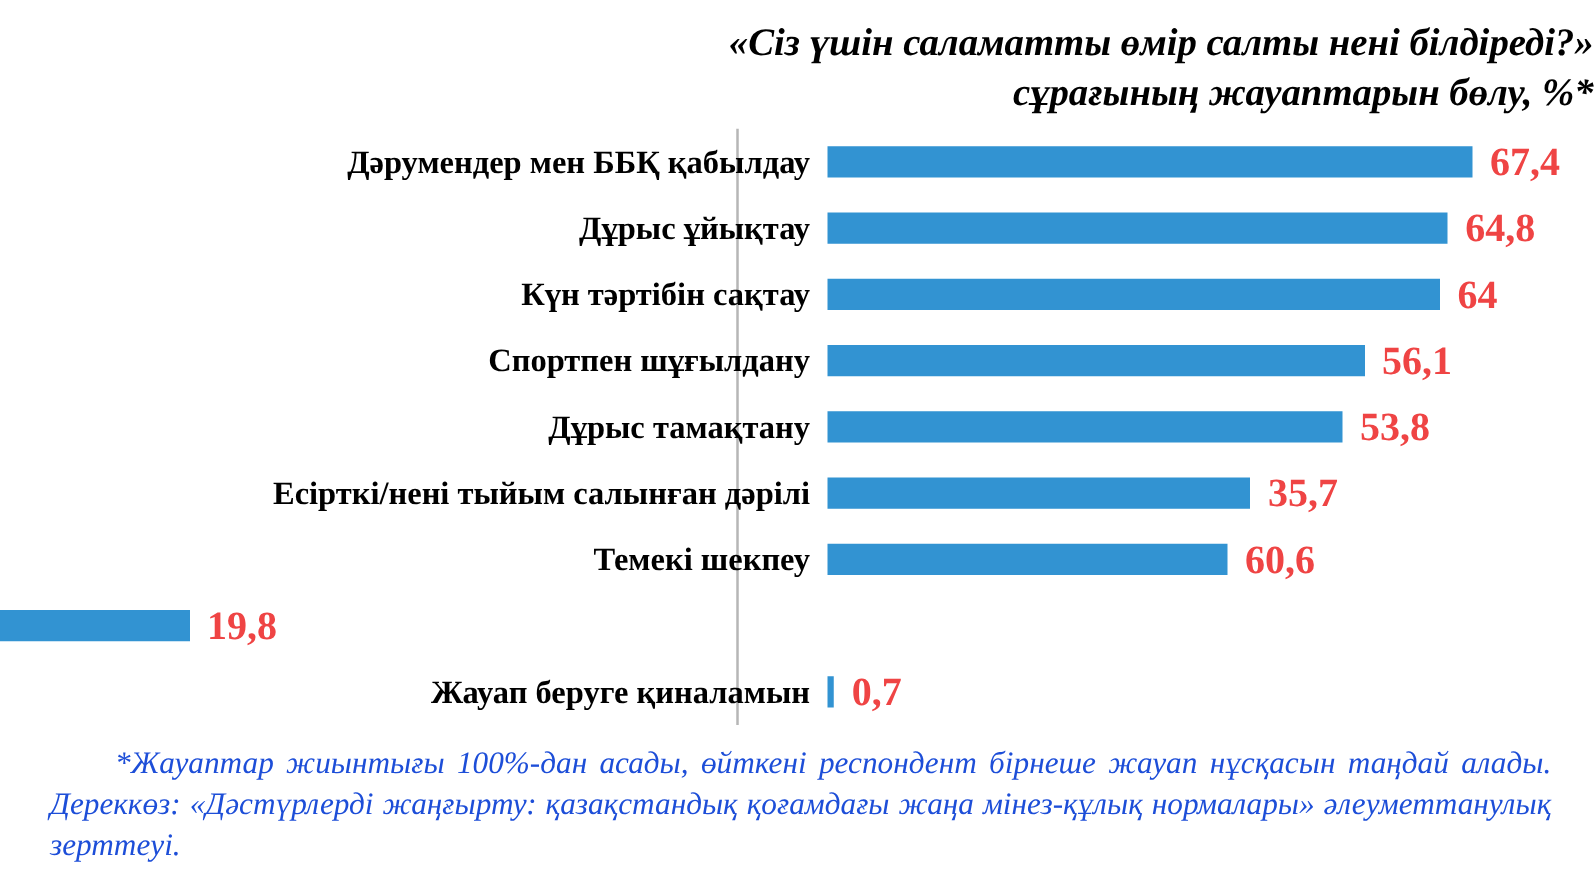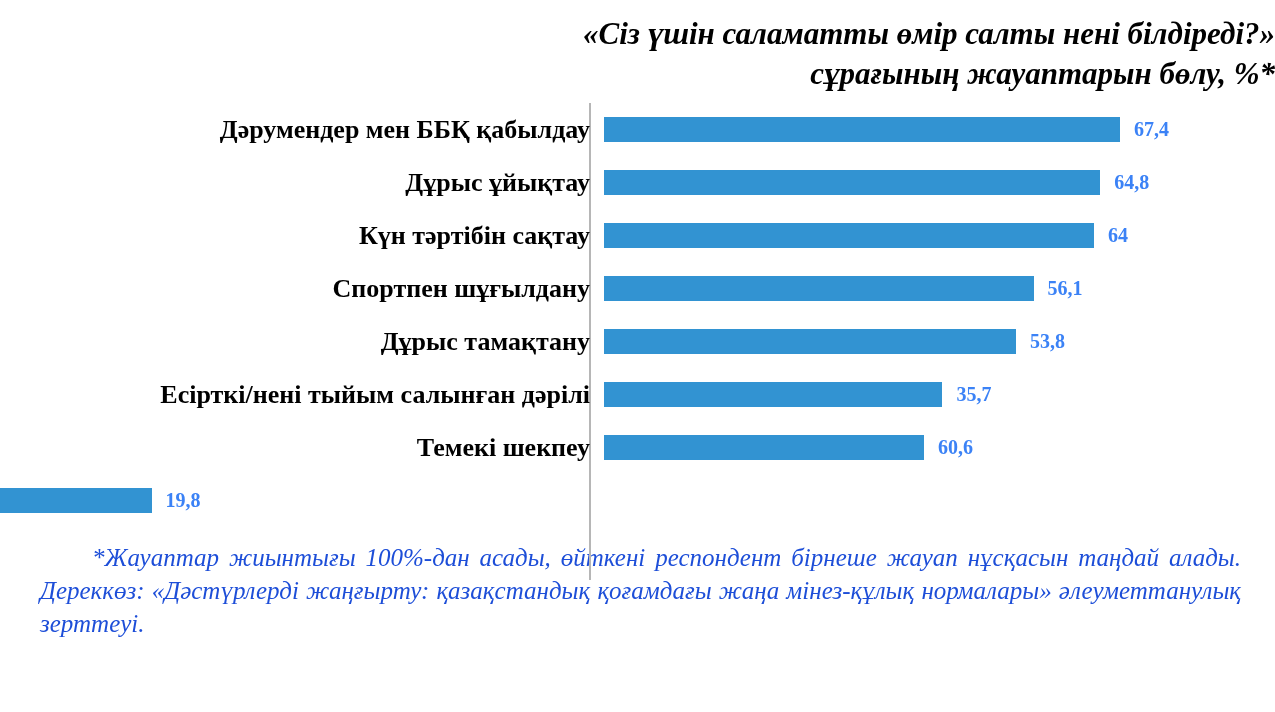--- a/index.html
+++ b/index.html
@@ -46,21 +46,21 @@
   }
   .rows {
     position: relative;
   }
   .bar-row {
     display: flex;
     align-items: center;
     height: 53px;
   }
   .cat-label {
-    width: 604px;
+    width: 662px;
     text-align: right;
     padding-right: 14px;
     box-sizing: border-box;
     font-family: "Liberation Serif", serif;
     font-weight: bold;
     font-size: 26px;
     line-height: 1.1;
     white-space: nowrap;
     color: #000;
   }
@@ -72,24 +72,24 @@
     align-items: center;
   }
   .bar {
     height: 25px;
     background: #3293d2;
     flex: 0 0 auto;
   }
   .bar-value {
     font-family: "Liberation Serif", serif;
     font-weight: bold;
-    font-size: 20px;
+    font-size: 32px;
     margin-left: 14px;
     white-space: nowrap;
-    color: #3b82f6;
+    color: #ef4444;
   }
   
   .axis-line {
     position: absolute;
     left: 589px;
     top: 0;
     width: 2px;
     background: #b6b6b6;
   }
 
@@ -171,20 +171,27 @@
             <div class="bar" style="width: 320.069px; background: rgb(50, 147, 210);"></div>
             <div class="bar-value">60,6</div>
           </div>
         </div>
         <div class="bar-row">
           <div class="bar-zone">
             <div class="bar" style="width: 151.611px; background: rgb(50, 147, 210);"></div>
             <div class="bar-value">19,8</div>
           </div>
         </div>
+        <div class="bar-row">
+          <div class="cat-label">Жауап беруге қиналамын</div>
+          <div class="bar-zone">
+            <div class="bar" style="width: 5.36px; background: rgb(50, 147, 210);"></div>
+            <div class="bar-value">0,7</div>
+          </div>
+        </div>
       </div>
   </div>
 
   <div class="footnote">
     <span class="indent"></span><span>*Жауаптар жиынтығы 100%-дан асады, өйткені респондент бірнеше жауап</span>
     <span>нұсқасын таңдай алады. Дереккөз: «Дәстүрлерді жаңғырту: қазақстандық қоғамдағы</span>
     <span>жаңа мінез-құлық нормалары» әлеуметтанулық зерттеуі.</span>
   </div>
 
 </div>

